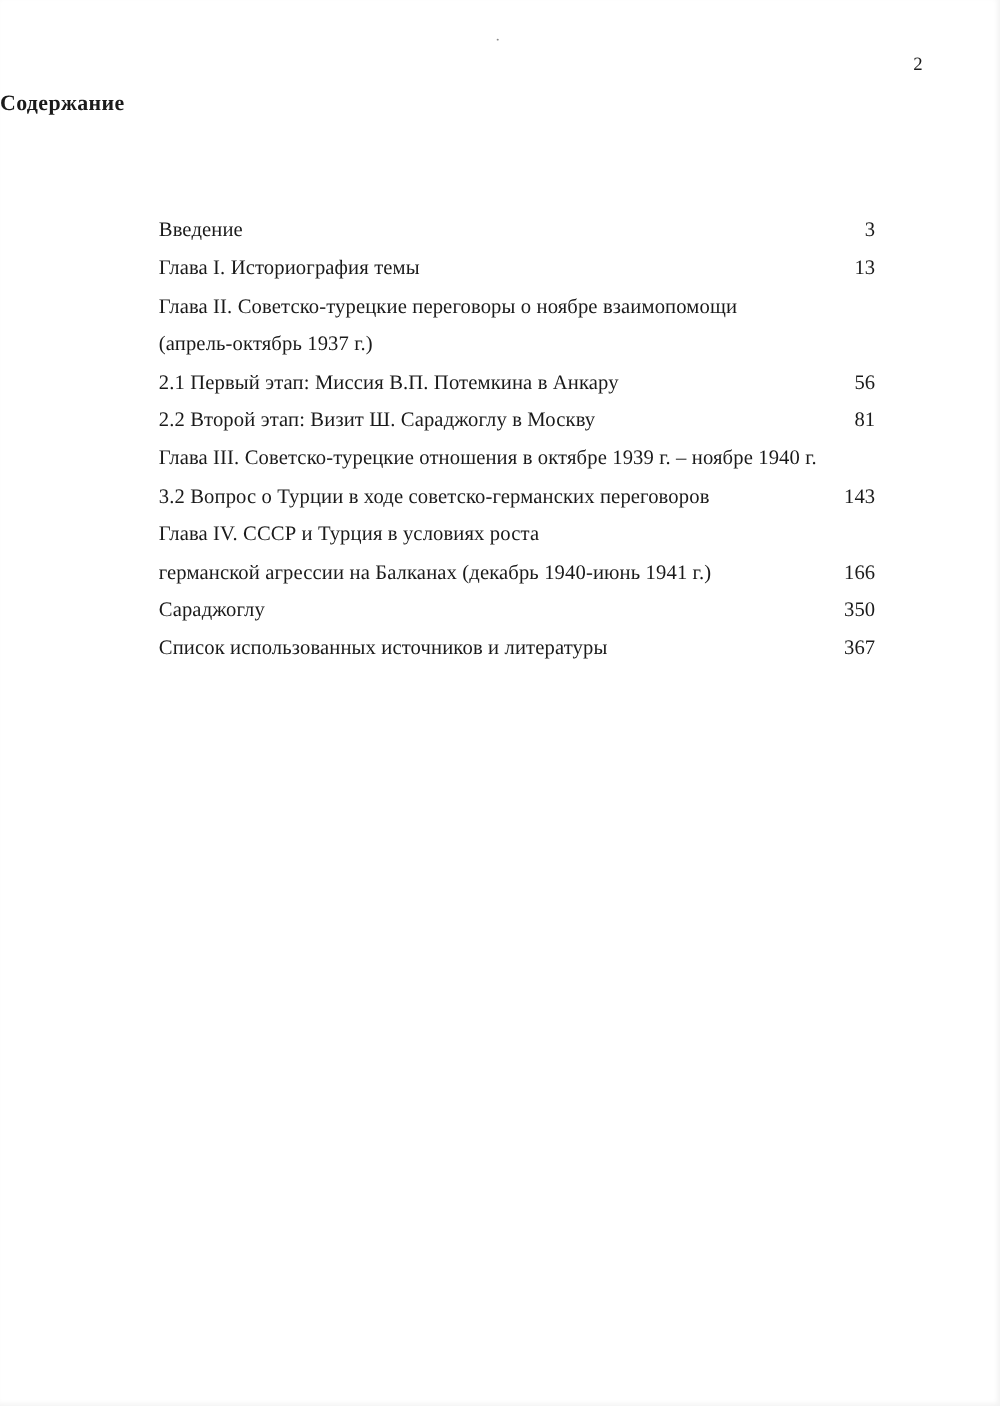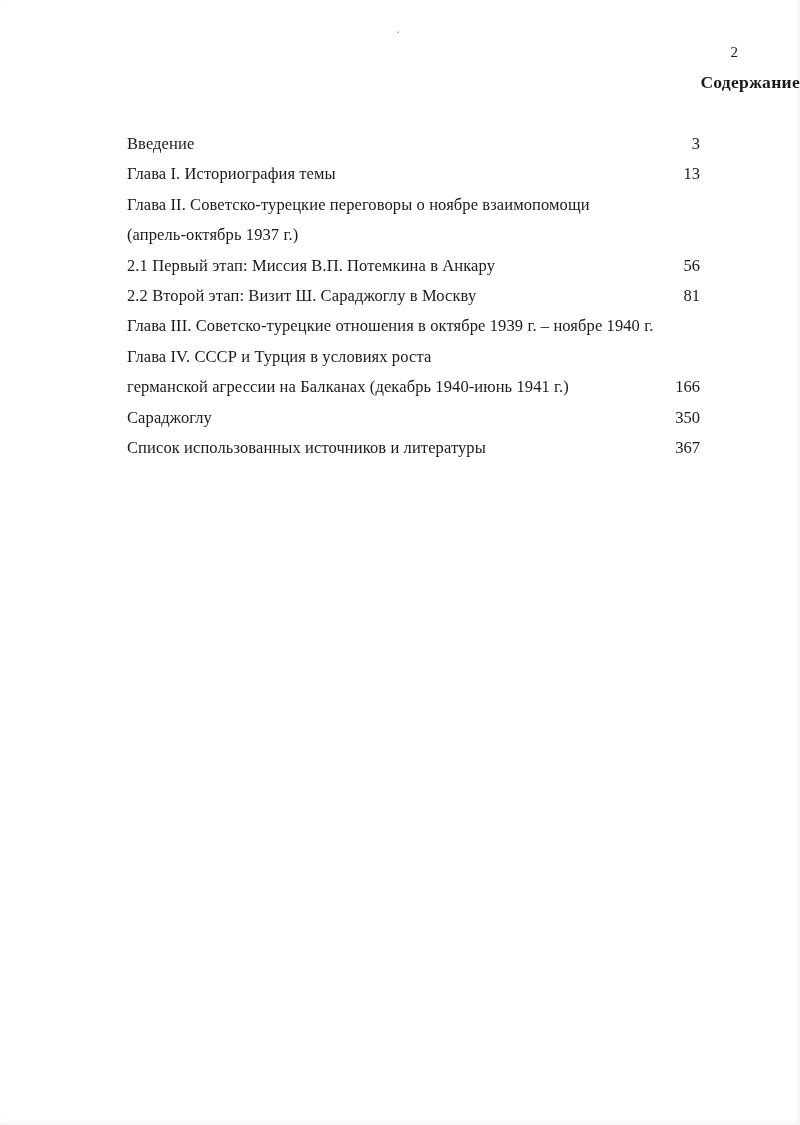--- a/index.html
+++ b/index.html
@@ -29,21 +29,21 @@
     left: 396px;
     font-size: 13px;
     color: #888;
   }
   .title {
     position: absolute;
     top: 72px;
     left: 0;
     width: 100%;
     margin: 0;
-    text-align: right;
+    text-align: left;
     font-size: 17.5px;
     font-weight: bold;
     letter-spacing: 0.3px;
   }
   .toc {
     position: absolute;
     left: 127px;
     top: 129px;
     width: 573px;
     font-size: 16.5px;
@@ -52,20 +52,21 @@
     display: flex;
     justify-content: space-between;
     align-items: baseline;
     height: 30.4px;
     line-height: 30.4px;
   }
   .toc-text {
     flex: 1 1 auto;
     white-space: nowrap;
     letter-spacing: 0.1px;
+    margin-top: 40px;
   }
   .toc-page {
     flex: 0 0 auto;
     margin-left: 12px;
     text-align: right;
   }
 </style>
 </head>
 <body>
 
@@ -96,20 +97,24 @@
       </div>
       <div class="toc-row">
         <span class="toc-text">2.2 Второй этап: Визит Ш. Сараджоглу в Москву</span>
         <span class="toc-page">81</span>
       </div>
       <div class="toc-row">
         <span class="toc-text">Глава III. Советско-турецкие отношения в октябре 1939 г. – ноябре 1940 г.</span>
         <span class="toc-page"></span>
       </div>
       <div class="toc-row">
+        <span class="toc-text">3.2 Вопрос о Турции в ходе советско-германских переговоров</span>
+        <span class="toc-page">143</span>
+      </div>
+      <div class="toc-row">
         <span class="toc-text">Глава IV. СССР и Турция в условиях роста</span>
         <span class="toc-page"></span>
       </div>
       <div class="toc-row">
         <span class="toc-text">германской агрессии на Балканах (декабрь 1940-июнь 1941 г.)</span>
         <span class="toc-page">166</span>
       </div>
       <div class="toc-row">
         <span class="toc-text">Сараджоглу</span>
         <span class="toc-page">350</span>

